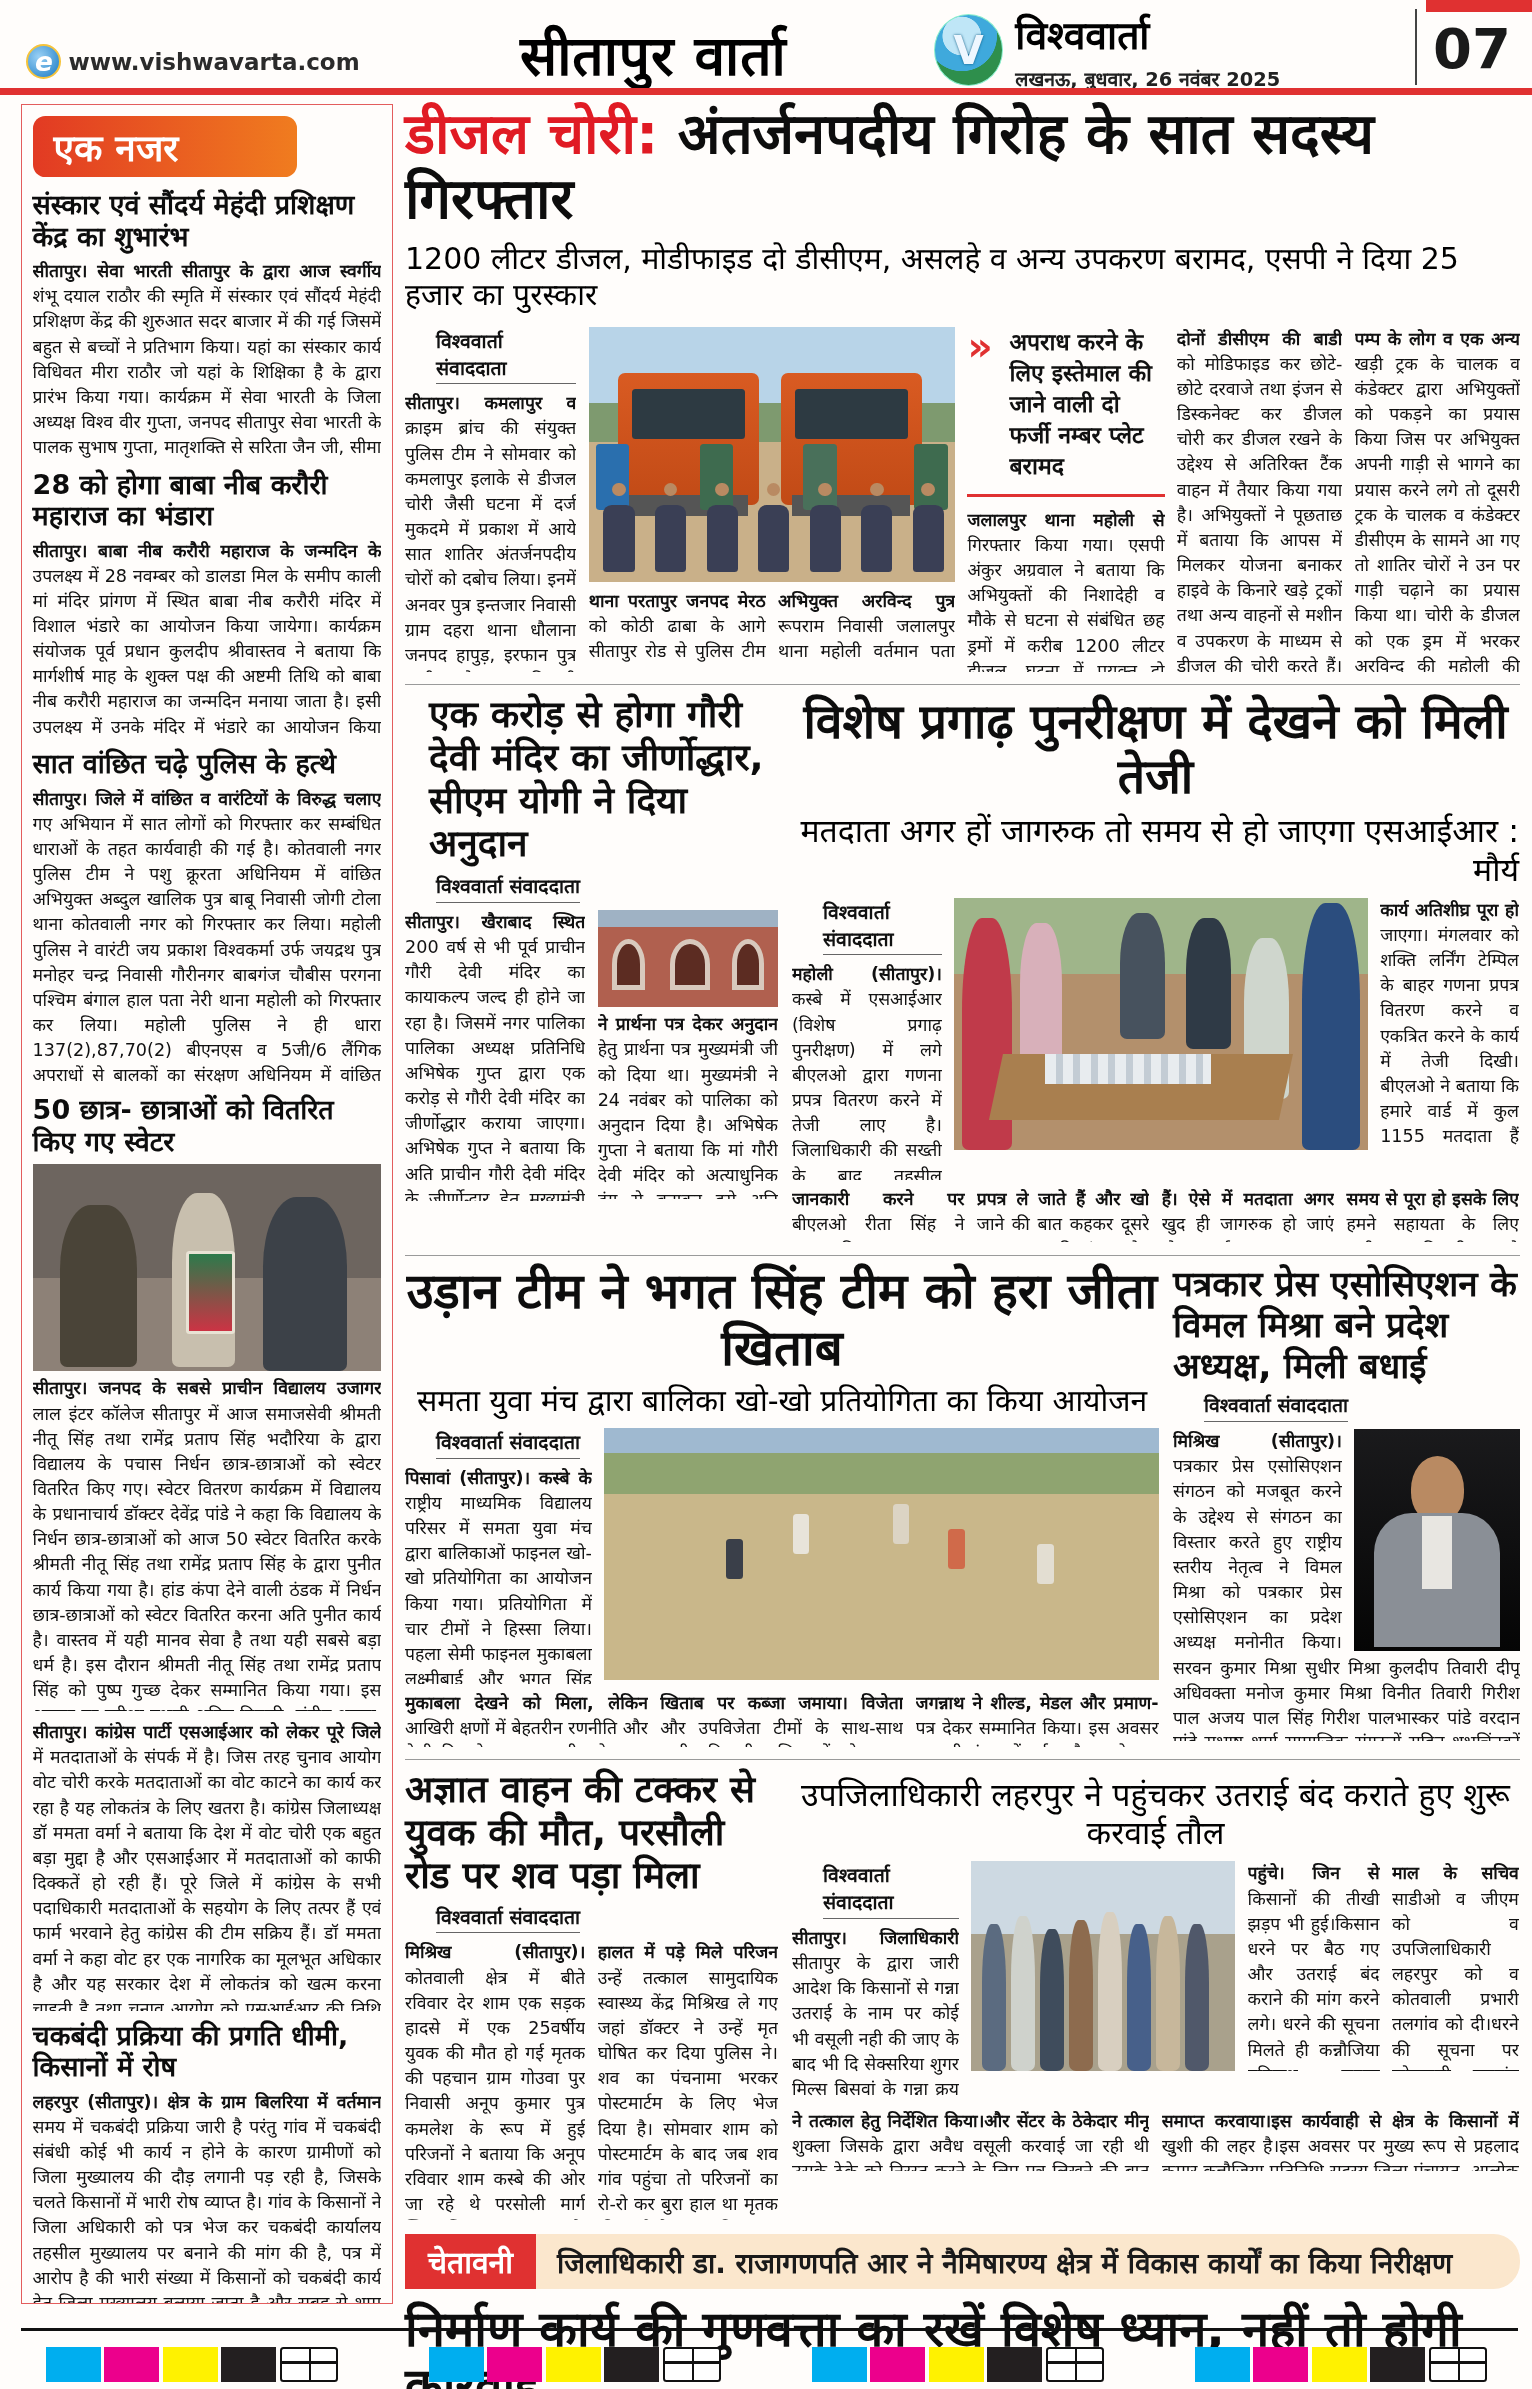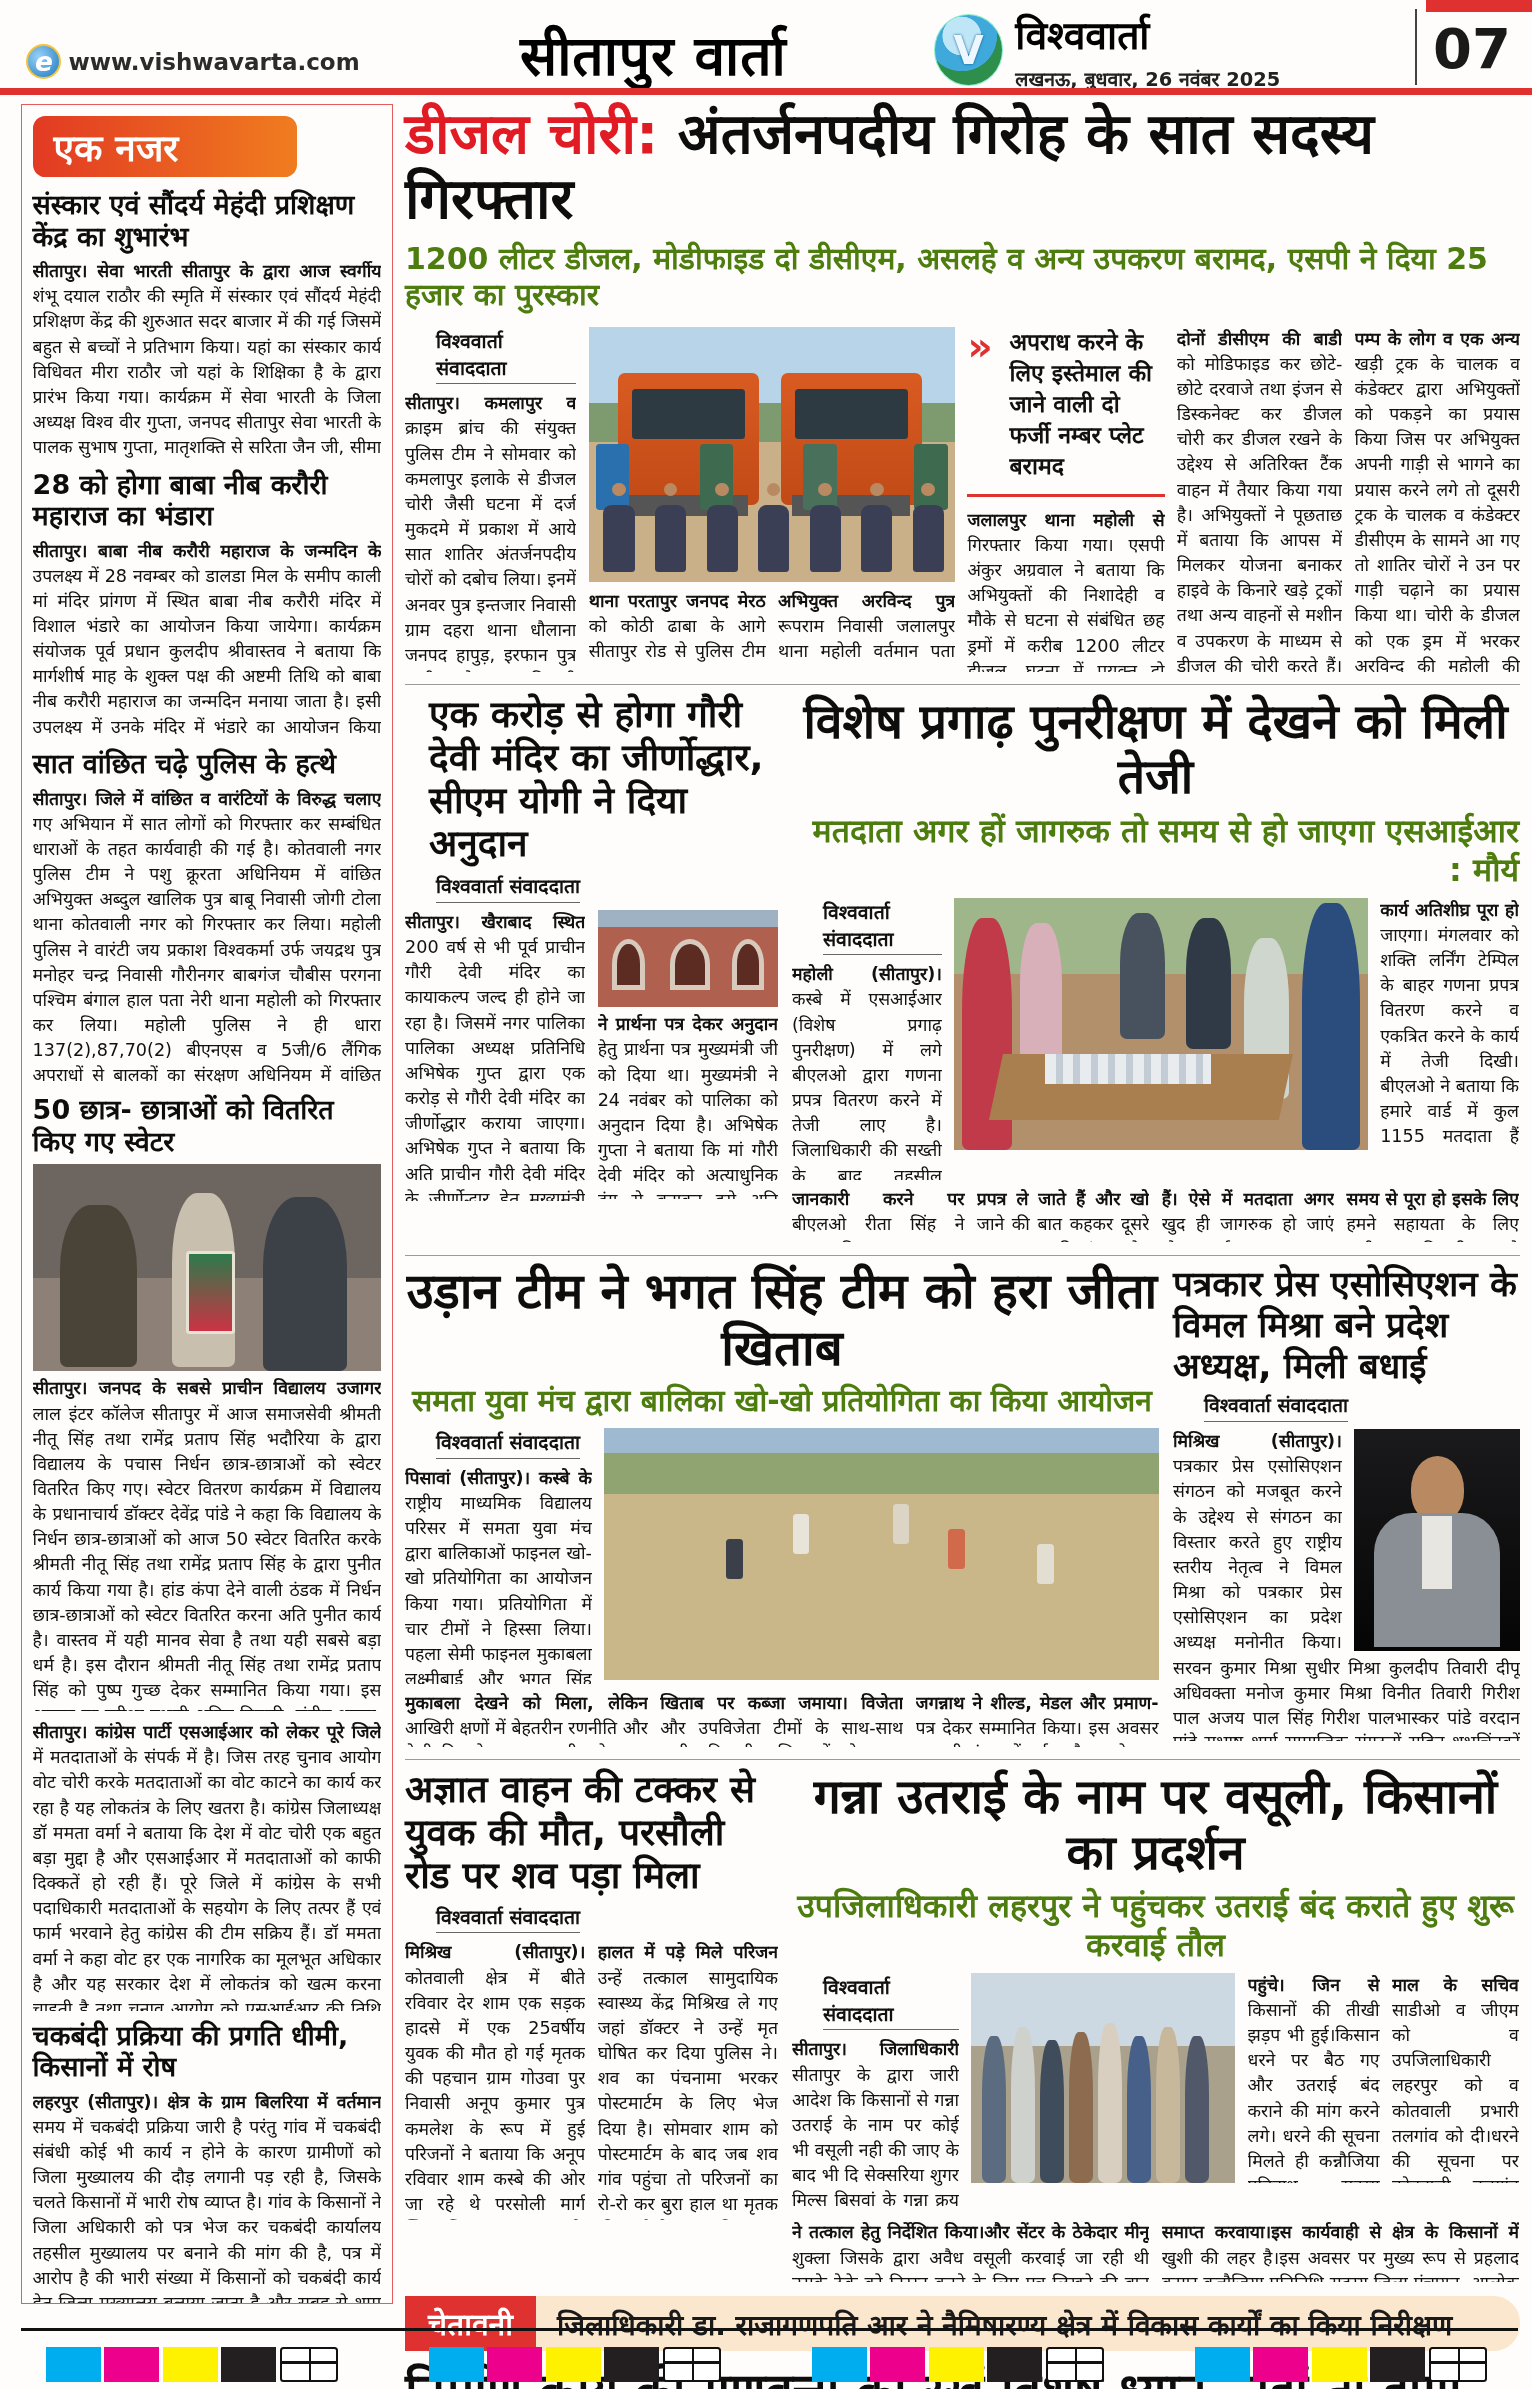--- a/index.html
+++ b/index.html
@@ -18,21 +18,21 @@
   .brand-title { font-size:39px; font-weight:800; color:#000; }
   .brand-sub { font-size:19.4px; font-weight:bold; color:#222; margin-top:5.3px; }
   .page-no-wrap { position:absolute; right:0; top:0; width:114px; height:88px; }
   .page-no-topbar { position:absolute; right:0; top:0; width:106px; height:12.3px; background:#e03131; }
   .page-no { position:absolute; right:21px; top:16px; font-size:56px; font-weight:800; color:#1a1a1a; }
   .page-no-divider { position:absolute; left:-3.5px; top:8.8px; width:2.6px; height:76px; background:#444; }
   .red-rule { position:absolute; top:88px; left:0; width:1532px; height:7px; background:#e03131; }
 
   
   .hl { font-weight:800; color:#0d0d0d; line-height:1.16; }
-  .subhl { font-weight:700; color:#4d7c0f; line-height:1.2; }
+  .subhl { font-weight:400; color:#000000; line-height:1.2; }
   .byline { font-weight:800; font-size:19.4px; border-bottom:1.8px solid #666; display:inline-block; padding-bottom:2.6px; margin-bottom:7px;margin-left:31px; }
   .bodytext { font-size:17.6px; line-height:1.43; text-align:justify; overflow:hidden; }
   .bodytext::first-line { font-weight:bold; }
   .cols { display:flex; gap:12.3px; }
   .col { overflow:hidden; }
   .photo { background:#cfd8cc; position:relative; overflow:hidden; }
   .sep { border-top:1.8px solid #9a9a9a; }
   .pull { font-size:23px; font-weight:800; line-height:1.35; color:#111; position:relative; padding-left:42px; }
   .pull .pq-icon { position:absolute; left:0; top:-5.3px; color:#e03131; font-size:39px; font-weight:800; }
   .pull-underline { border-bottom:3.5px solid #e03131; margin-top:12.3px; }
@@ -299,21 +299,20 @@
     <div class="band sep" style="padding-top:8.8px">
       <div style="width:373px">
         <div class="hl a-hl">अज्ञात वाहन की टक्कर से युवक की मौत, परसौली रोड पर शव पड़ा मिला</div>
         <div style="margin-top:5.3px"><span class="byline">विश्ववार्ता संवाददाता</span></div>
         <div class="cols">
           <div class="col bodytext" style="width:181px;height:280px">मिश्रिख (सीतापुर)। कोतवाली क्षेत्र में बीते रविवार देर शाम एक सड़क हादसे में एक 25वर्षीय युवक की मौत हो गई मृतक की पहचान ग्राम गोउवा पुर निवासी अनूप कुमार पुत्र कमलेश के रूप में हुई परिजनों ने बताया कि अनूप रविवार शाम कस्बे की ओर जा रहे थे परसोली मार्ग स्थित सिद्ध बाबा स्थान के पास किसी अज्ञात वाहन ने उन्हें टक्कर मार दी टक्कर मारने के बाद चालक मौके से फरार हो गया घटनास्थल से व बाइक की डिग्गी के टूटे हुए हिस्से और उसमें मिले शादी के कार्ड पुलिस के लिए महत्वपूर्ण सुराग बने। इसी के आधार पर मृतक के बहनोई सोबरन लाल ने पुलिस में तहरीर देकर कार्यवाही की मांग की है अनूप रविवार की देर रात से लापता थे काफी खोजबीन के बाद वह परसौली रोड पर गंभीर</div>
           <div class="col bodytext" style="width:181px;height:280px">हालत में पड़े मिले परिजन उन्हें तत्काल सामुदायिक स्वास्थ्य केंद्र मिश्रिख ले गए जहां डॉक्टर ने उन्हें मृत घोषित कर दिया पुलिस ने। शव का पंचनामा भरकर पोस्टमार्टम के लिए भेज दिया है। सोमवार शाम को पोस्टमार्टम के बाद जब शव गांव पहुंचा तो परिजनों का रो-रो कर बुरा हाल था मृतक की पत्नी ने बताया कि अनूप दुकान जाने की बात कह कर घर से निकले थे लेकिन वापस नहीं लौटे रिश्तेदारों के अनुसार वह शाम को गांव के कुछ लोग के साथ बाहर गए थे लेकिन घटना के बाद कोई जानकारी उनके परिजनों को नहीं दी अनूप का अंतिम संस्कार कर दिया गया है कोतवाली प्रभारी निरीक्षक प्रदीप कुमार सिंह ने बताया की परिजनों की तहरीर पर मुकदमा दर्ज कर लिया गया है। दुर्घटना करने वाले वाहन चालक की तलाश में पुलिस की टीम लगी हुई है।</div>
         </div>
       </div>
       <div style="width:727px">
-        <div class="hl g-hl" style="text-align:center">गन्ना उतराई के नाम पर वसूली, किसानों का प्रदर्शन</div>
         <div class="subhl g-sub">उपजिलाधिकारी लहरपुर ने पहुंचकर उतराई बंद कराते हुए शुरू करवाई तौल</div>
         <div class="cols" style="margin-top:8.8px">
           <div class="col" style="width:167px">
             <div class="byline">विश्ववार्ता संवाददाता</div>
             <div class="bodytext" style="height:176px">सीतापुर। जिलाधिकारी सीतापुर के द्वारा जारी आदेश कि किसानों से गन्ना उतराई के नाम पर कोई भी वसूली नही की जाए के बाद भी दि सेक्सरिया शुगर मिल्स बिसवां के गन्ना क्रय केंद्र पर किसानों से प्रति ट्राली 60 से 100 रुपये की अवैध वसूली हेतु किसानों को बंद मंगलवार को सुबह से किसानों ने मंगलवार को सुबह से उतराई के विरुद्ध तौल बंद करा कर धरना प्रदर्शन शुरू कर दिया। किसानों ने इसकी सूचना क्षेत्र के जनप्रतिनिधियों व अधिकारियों को दी।</div>
           </div>
           <div class="photo ph-crowd" style="width:264px;height:210px">
             <div class="blob" style="left:4%;top:30%;width:9%;height:70%;background:#5b6b80"></div>
             <div class="blob" style="left:15%;top:26%;width:9%;height:74%;background:#cfd2cc"></div>
             <div class="blob" style="left:26%;top:32%;width:9%;height:68%;background:#3f4c5c"></div>

